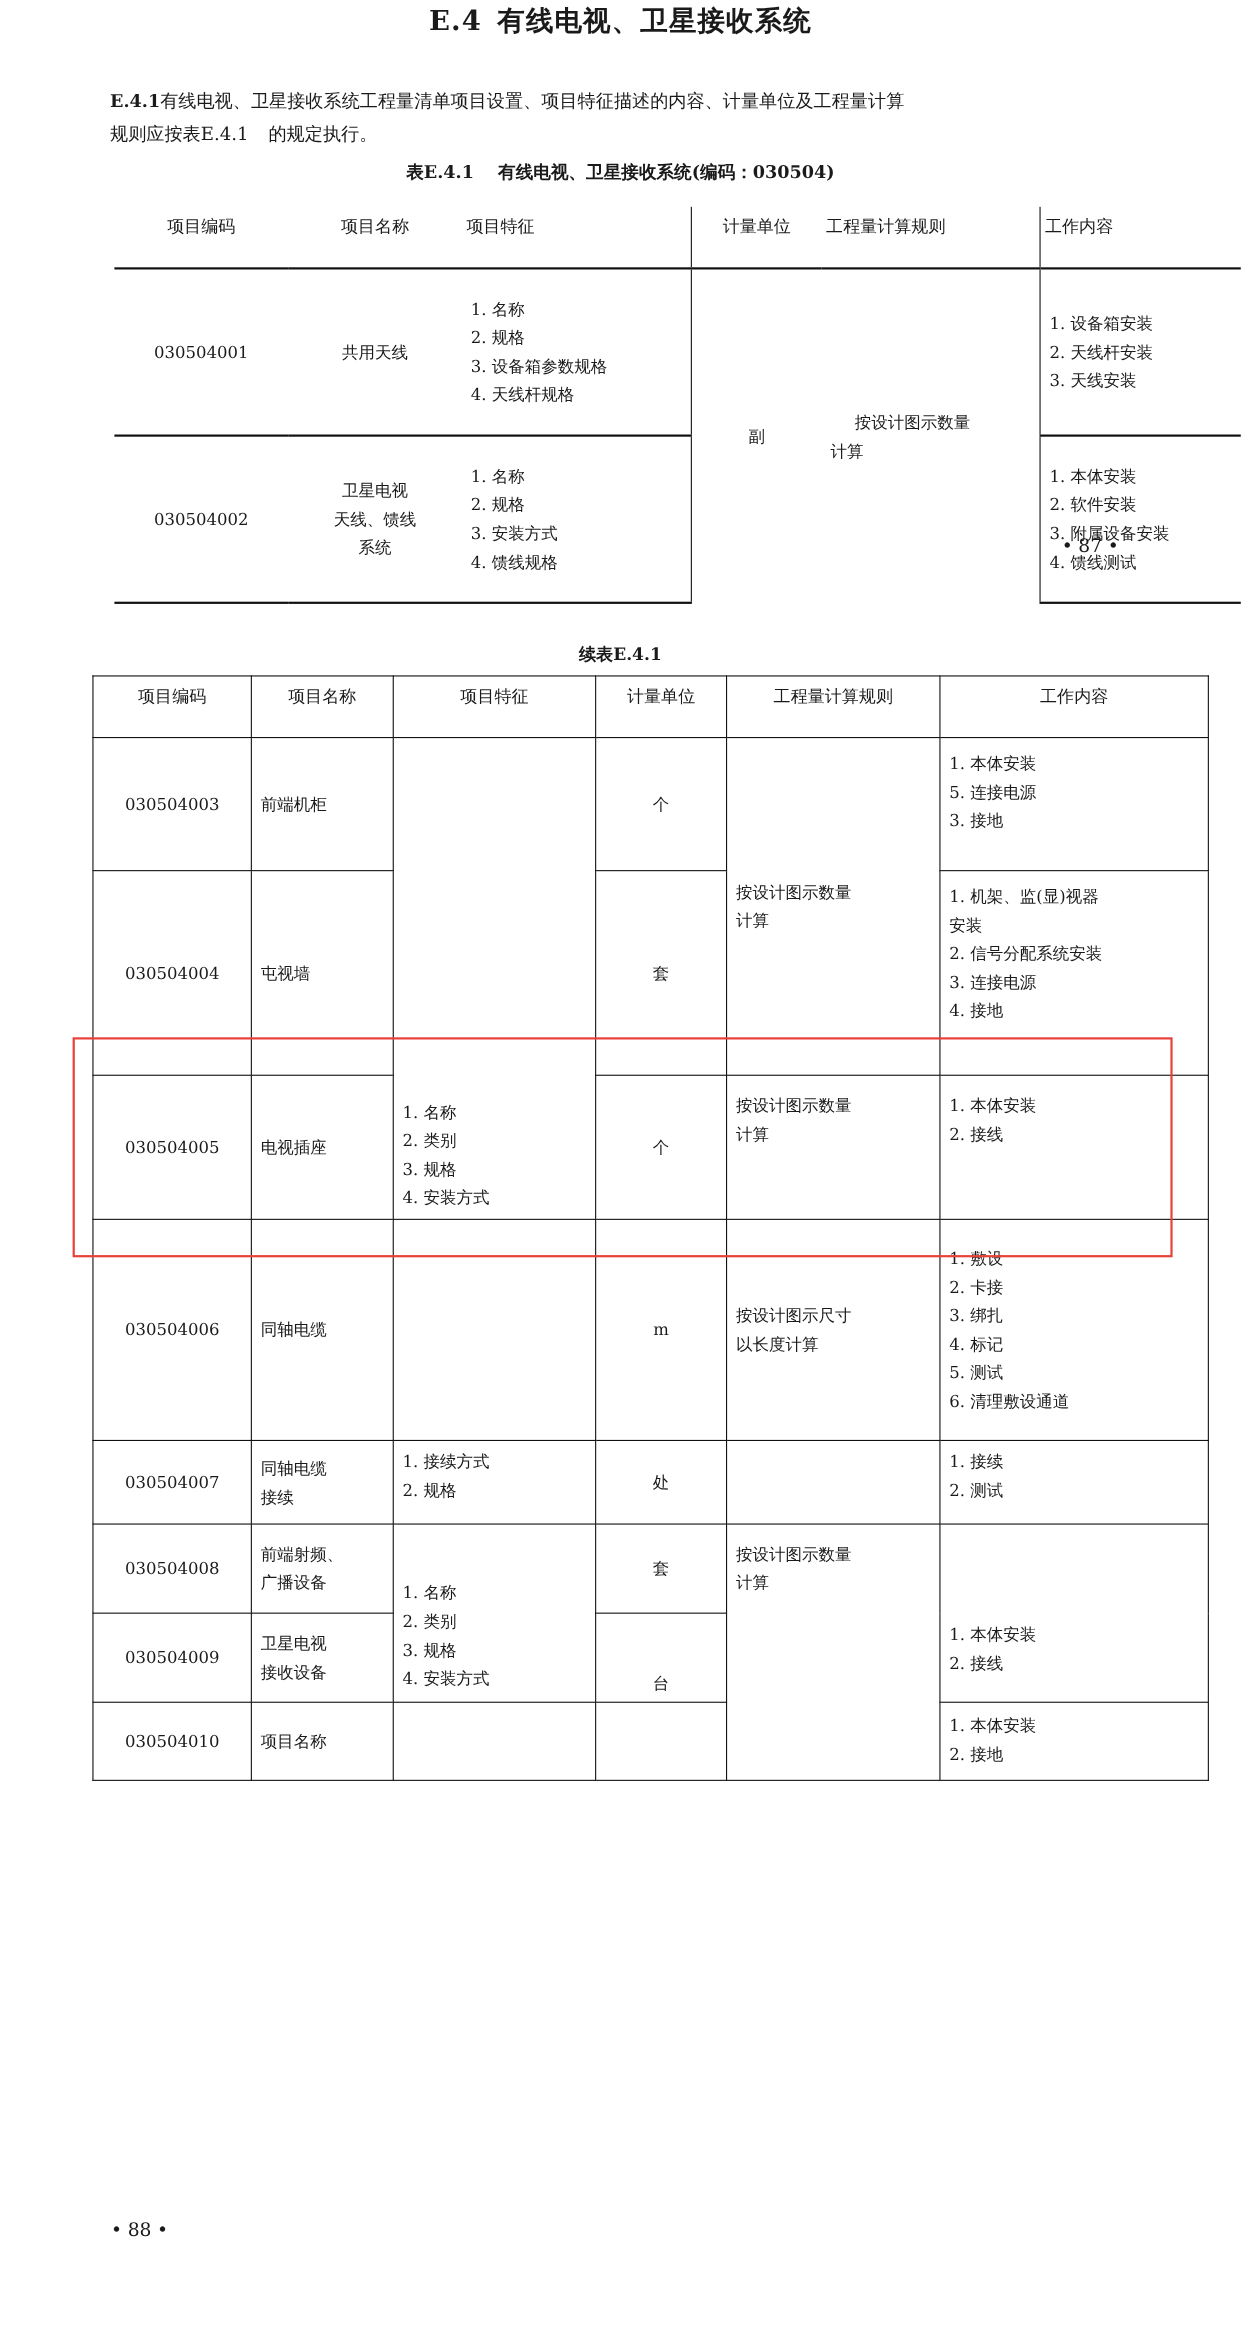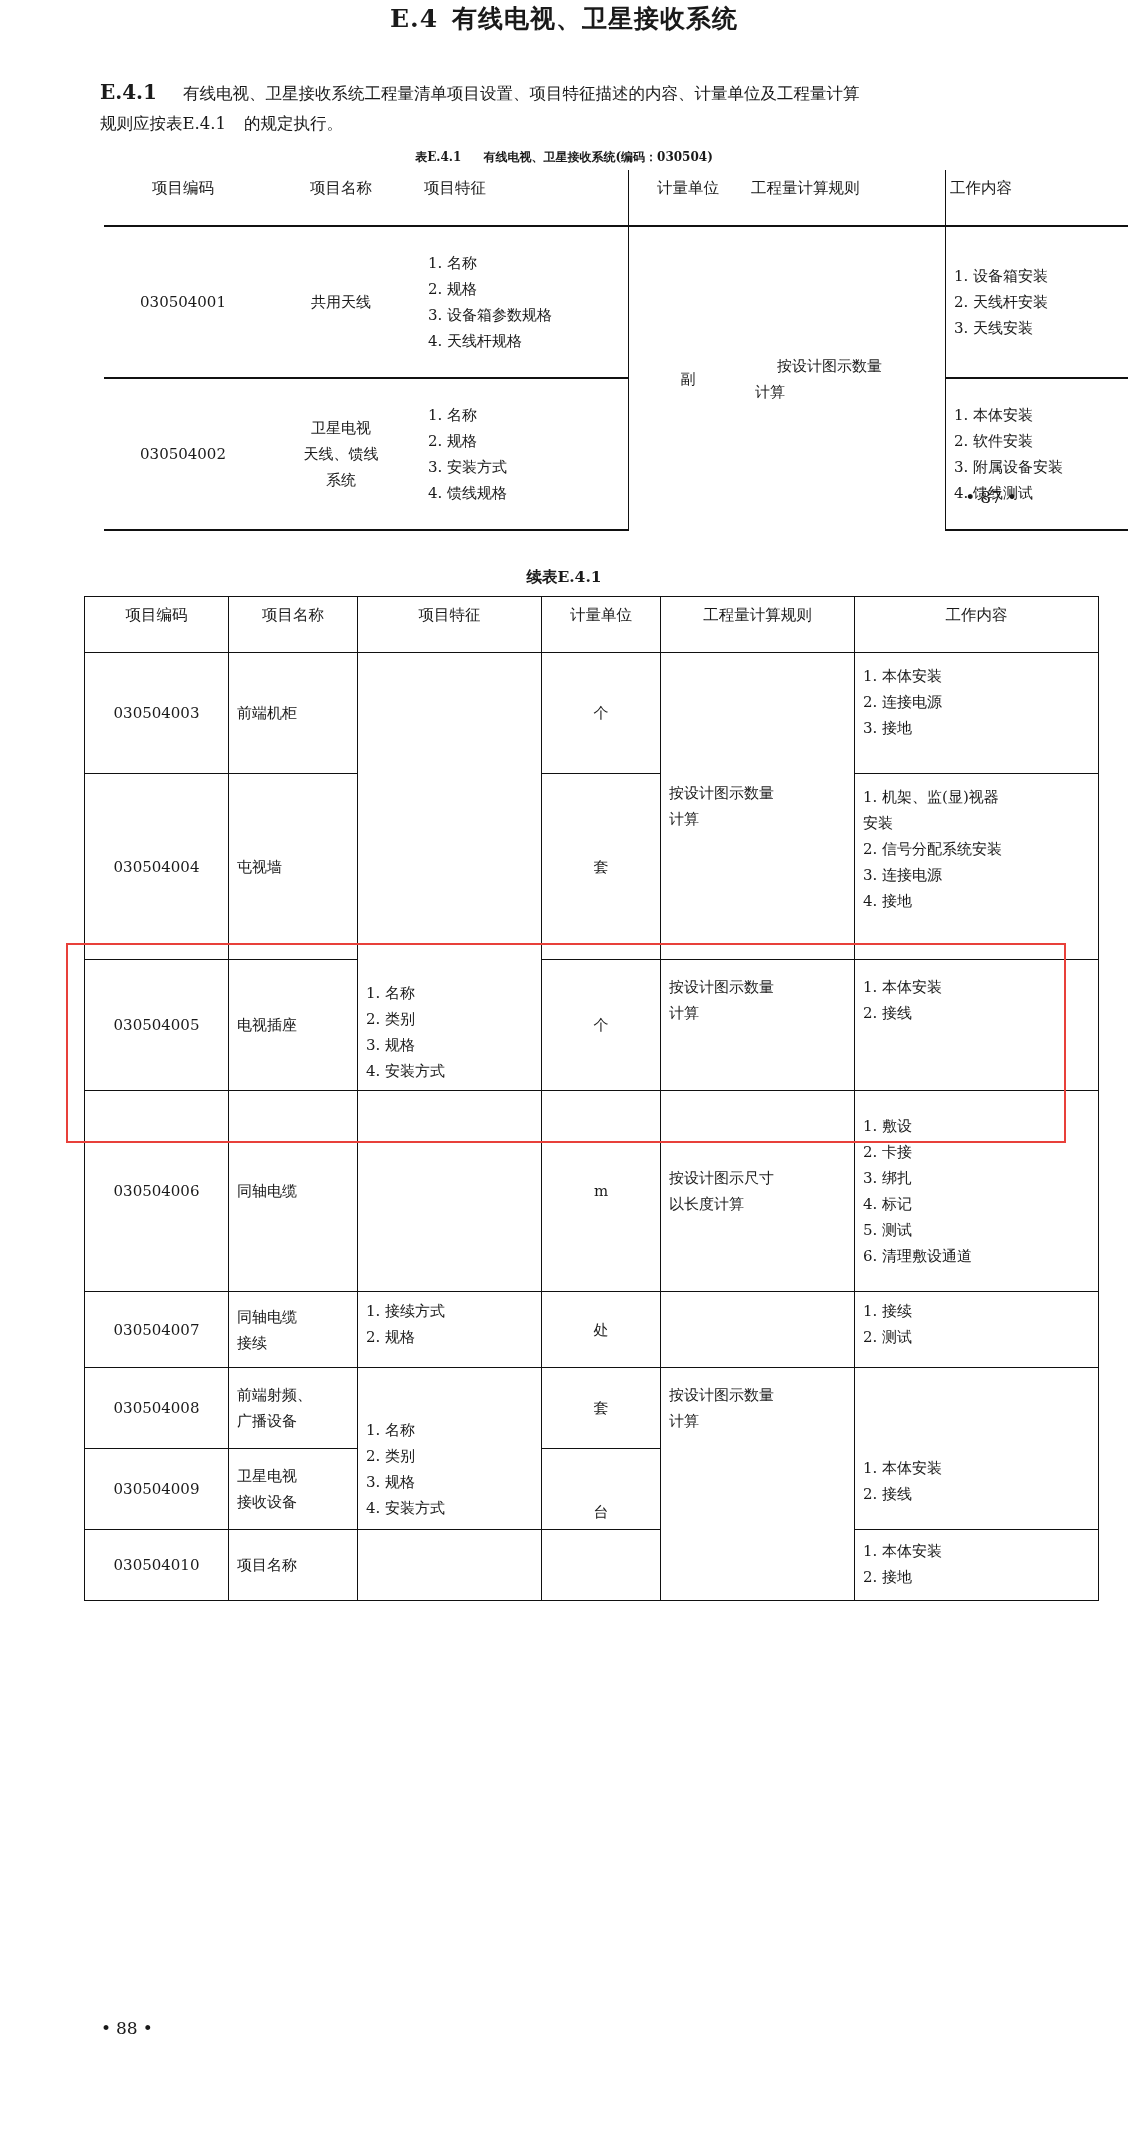--- a/index.html
+++ b/index.html
@@ -24,31 +24,31 @@
   }
   .sec-title .num { margin-right:14px; }
 
   
   .intro {
     margin:42px 88px 0 100px;
     font-size:16.5px;
     line-height:30px;
     text-align:justify;
   }
-  .intro .clause-no { font-weight:bold; font-size:20px; margin-right:26px; }
+  .intro .clause-no { font-weight:bold; font-size:16px; }
   .intro .l2 { display:block; }
   .intro .gap { display:inline-block; width:18px; }
 
   
   .tbl-caption {
     text-align:center;
-    font-size:12px;
+    font-size:16px;
     font-weight:bold;
     margin-top:10px;
-    margin-bottom:4px;
+    margin-bottom:20px;
   }
   .tbl-caption .cap-gap { display:inline-block; width:22px; }
   .cont-caption {
     text-align:center;
     font-size:15.5px;
     font-weight:bold;
     margin-top:0;
     margin-bottom:6px;
   }
 
@@ -224,21 +224,21 @@
           <span>3. 规格</span>
           <span>4. 安装方式</span>
         </td>
         <td class="c-unit">个</td>
         <td class="c-rule lines" rowspan="2" style="vertical-align:middle;">
           <span>按设计图示数量</span>
           <span>计算</span>
         </td>
         <td class="c-work lines" style="vertical-align:top;padding-top:10px;">
           <span>1. 本体安装</span>
-          <span>2. 连接电源</span>
+          <span>5. 连接电源</span>
           <span>3. 接地</span>
         </td>
       </tr>
 
       <tr>
         <td class="c-code" style="height:185px;">030504004</td>
         <td class="c-name">屯视墙</td>
         <td class="c-unit">套</td>
         <td class="c-work lines" style="vertical-align:top;padding-top:10px;">
           <span>1. 机架、监(显)视器</span>

